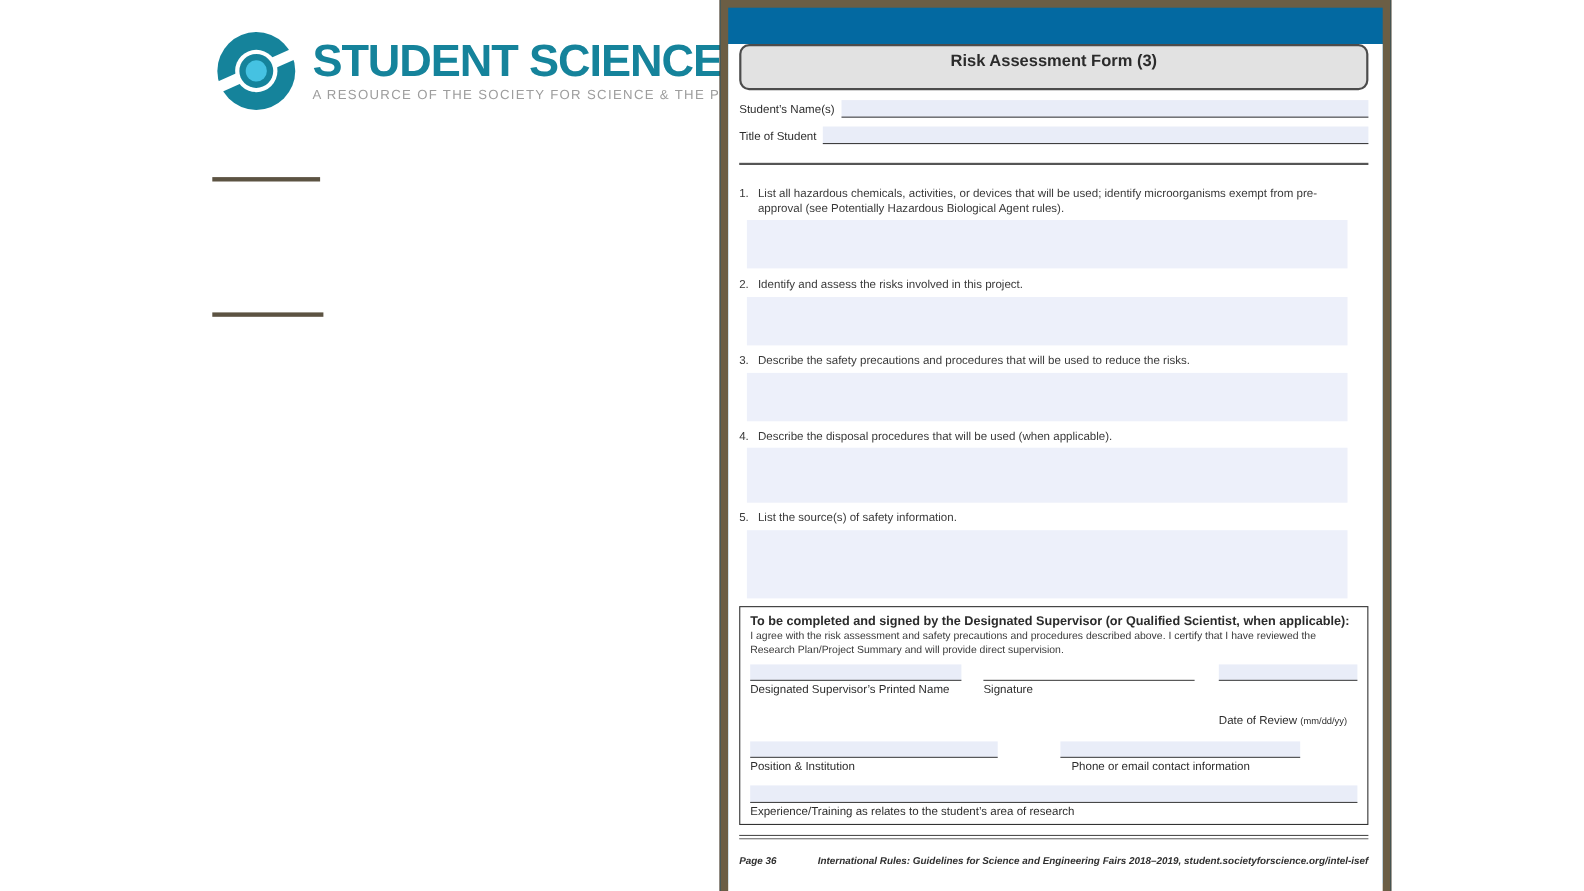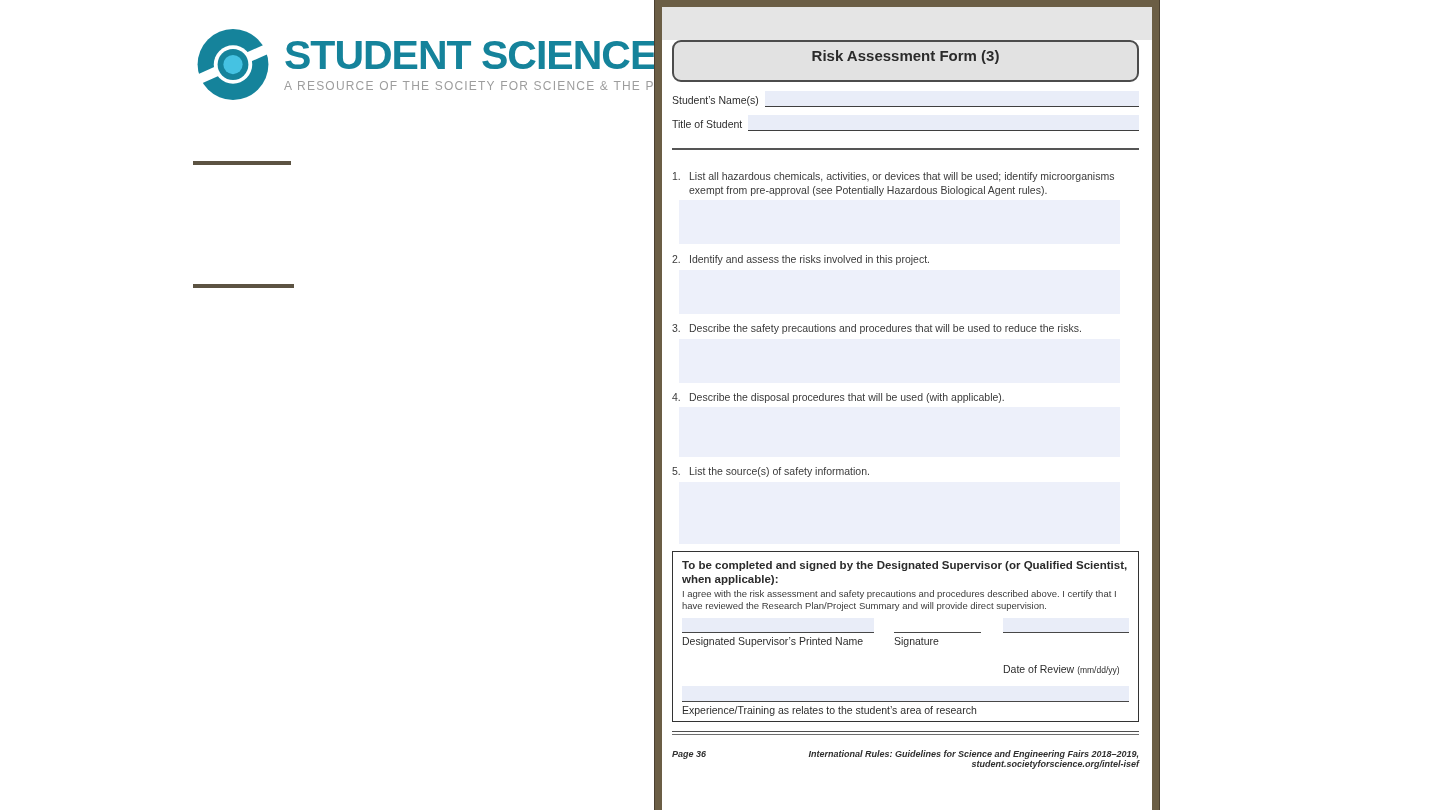--- a/index.html
+++ b/index.html
@@ -12,22 +12,22 @@
   .logo-icon { width:90px; height:77px; flex:none; }
   .logo-textcol { margin-left:6px; padding-top:9px; }
   .wordmark { font-size:41px; font-weight:bold; letter-spacing:-1px; color:#15839b; line-height:1;
               font-stretch:condensed; }
   .tagline { margin-top:3px; font-size:12px; letter-spacing:1.2px; color:#9d9d9d; white-space:nowrap; }
   .hline { position:absolute; height:4px; background:#5c5342; }
   .hline1 { left:193px; top:161px; width:98px; }
   .hline2 { left:193px; top:284px; width:101px; }
 
   
-  .page-frame { position:absolute; left:655px; top:0; width:504px; height:810px;
-                border:7px solid #6b5e45; background:#e5e5e5;
+  .page-frame { position:absolute; left:655px; top:0; width:609px; height:810px;
+                border:7px solid #6b5e45; background:#0369a1;
                 box-shadow:0 0 0 1px #4a4030, 0 2px 0 #38301f; }
   .page { position:relative; width:100%; height:100%; background:#fff;
           padding:0 13px 0 10px; color:#2d2d2d; }
 
   .header-box { margin-top:33px; height:42px; background:#e2e2e2; border:2px solid #4c4c4c;
                 border-radius:9px; text-align:center; padding-top:5px; }
   .header-title { font-size:15px; font-weight:bold; color:#2b2b2b; line-height:1.15; }
   .header-sub { font-size:9.5px; font-weight:bold; color:#2b2b2b; }
 
   .field-row { display:flex; align-items:flex-end; margin-top:8px; height:17px; }
@@ -137,21 +137,21 @@
         <div class="q-line">
           <span class="q-num">3.</span>
           <span class="q-text">Describe the safety precautions and procedures that will be used to reduce the risks.</span>
         </div>
         <div class="abox h44"></div>
       </div>
 
       <div class="q q4">
         <div class="q-line">
           <span class="q-num">4.</span>
-          <span class="q-text">Describe the disposal procedures that will be used (with applicable).</span>
+          <span class="q-text">Describe the disposal procedures that will be used (when applicable).</span>
         </div>
         <div class="abox h50"></div>
       </div>
 
       <div class="q q5">
         <div class="q-line">
           <span class="q-num">5.</span>
           <span class="q-text">List the source(s) of safety information.</span>
         </div>
         <div class="abox h62"></div>
@@ -169,20 +169,30 @@
           <div class="sig-col col-sig">
             <div class="line-only"></div>
             <div class="sig-label">Signature</div>
           </div>
           <div class="sig-col col-date">
             <div class="fill"></div>
             <div class="sig-label"><span>Date of Review</span> <span class="small-fmt">(mm/dd/yy)</span></div>
           </div>
         </div>
 
+        <div class="sig-row row2">
+          <div class="sig-col col-pos">
+            <div class="fill"></div>
+            <div class="sig-label">Position &amp; Institution</div>
+          </div>
+          <div class="sig-col col-phone">
+            <div class="fill"></div>
+            <div class="sig-label">Phone or email contact information</div>
+          </div>
+        </div>
 
         <div class="sig-row row3">
           <div class="sig-col col-exp">
             <div class="fill"></div>
             <div class="sig-label">Experience/Training as relates to the student’s area of research</div>
           </div>
         </div>
       </div>
 
       <div class="footer-rule"></div>

